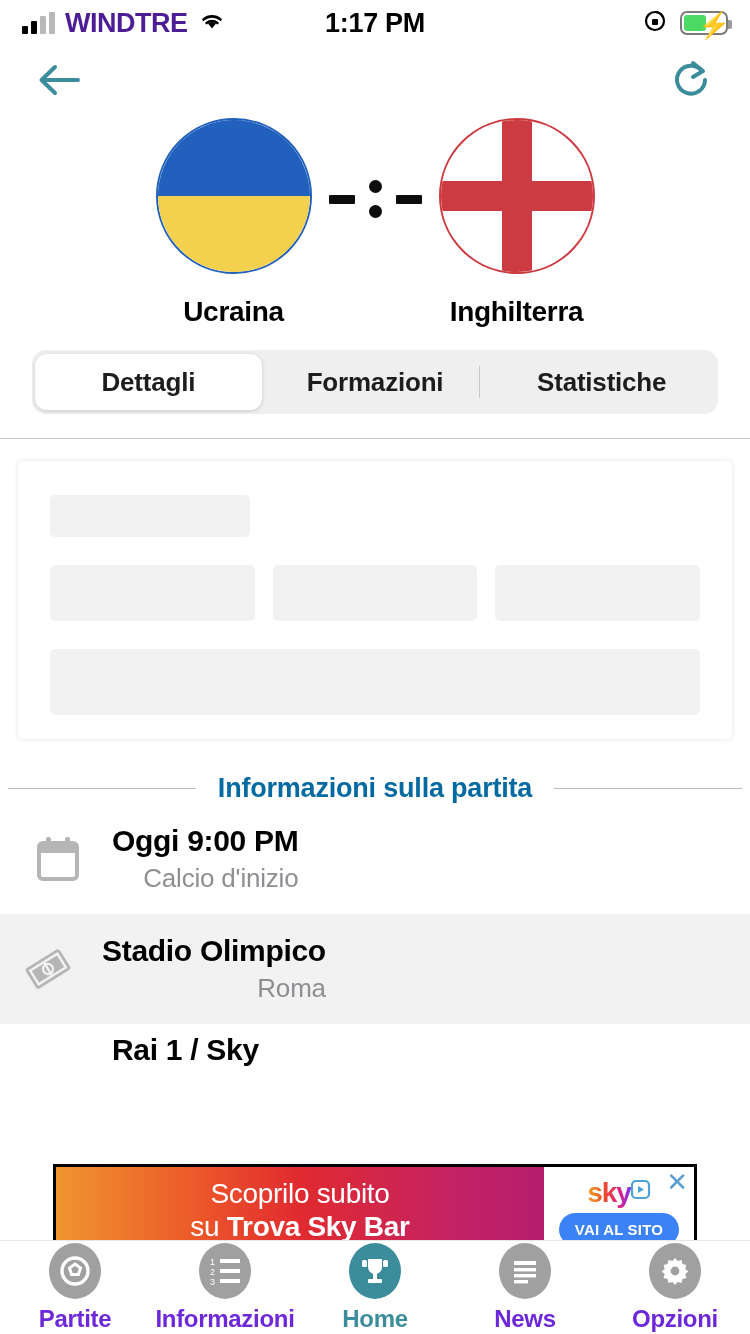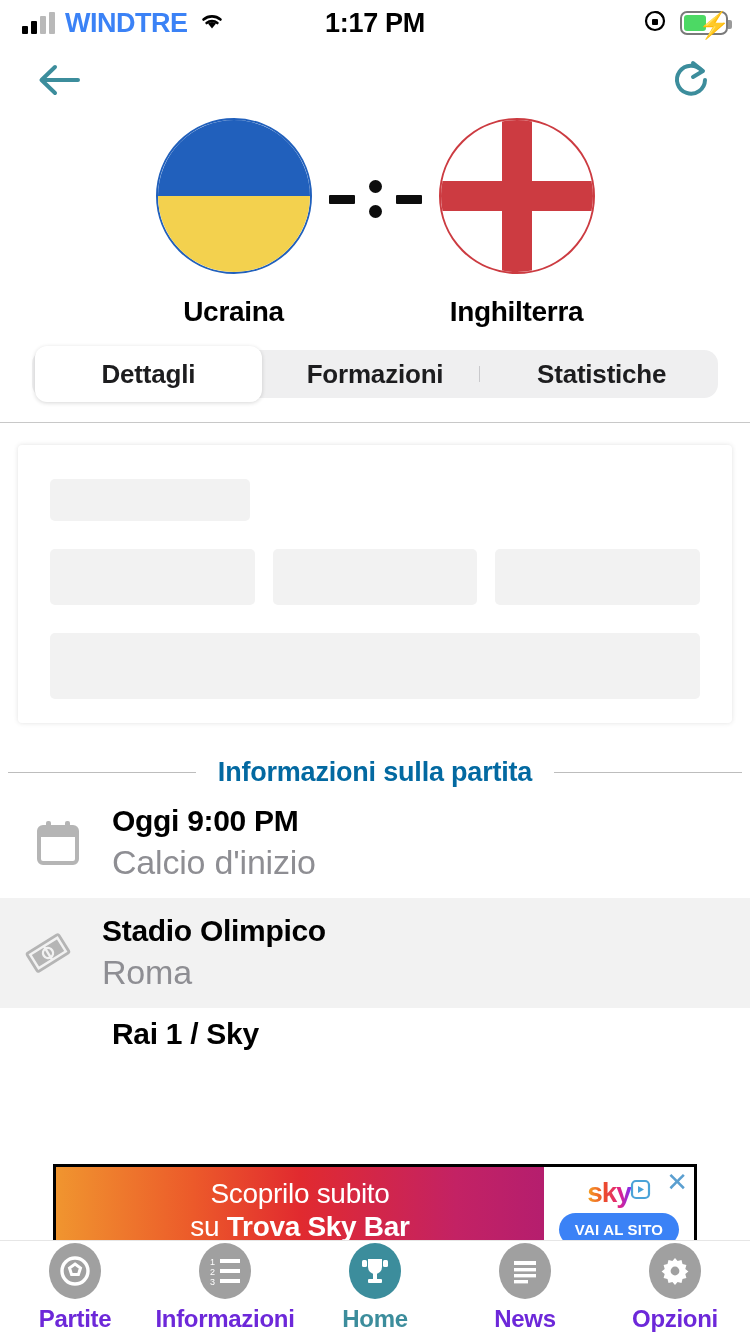--- a/index.html
+++ b/index.html
@@ -16,21 +16,21 @@
     height:46px; display:flex; align-items:center;
     padding:0 22px; position:relative;
   }
   .sb-left { display:flex; align-items:center; gap:10px; }
   .sb-bars { display:flex; align-items:flex-end; gap:3px; height:22px; }
   .sb-bars i { width:6px; background:#000; border-radius:1px; display:block; }
   .sb-bars i.b1 { height:8px; }
   .sb-bars i.b2 { height:13px; }
   .sb-bars i.b3 { height:18px; background:#b9b9b9; }
   .sb-bars i.b4 { height:22px; background:#b9b9b9; }
-  .sb-carrier { font-size:27px; font-weight:700; letter-spacing:-0.5px; color:#3b82f6; }
+  .sb-carrier { font-size:27px; font-weight:700; letter-spacing:-0.5px; color:#4c1d95; }
   .sb-time {
     position:absolute; left:0; right:0; text-align:center;
     font-size:27px; font-weight:700; color:#000; letter-spacing:-0.3px;
   }
   .sb-right { margin-left:auto; display:flex; align-items:center; gap:12px; }
   .battery {
     width:48px; height:24px; border:2.5px solid #7a7a7a;
     border-radius:7px; position:relative; display:flex; align-items:center;
     padding:2px;
   }
@@ -71,21 +71,21 @@
   .score {
     display:flex; align-items:center; gap:14px; margin-top:62px;
   }
   .dash { width:26px; height:9px; background:#0d0d0d; border-radius:1px; }
   .colon { display:flex; flex-direction:column; gap:12px; }
   .colon i { width:13px; height:13px; border-radius:50%; background:#0d0d0d; display:block; }
 
   
   .tabs-wrap { padding:22px 32px 0 32px; }
   .tabs {
-    display:flex; background:#efeff0; border-radius:14px; height:48px;
+    display:flex; background:#efeff0; border-radius:14px; height:64px;
     align-items:center; position:relative; padding:3px;
   }
   .tab {
     flex:1; text-align:center; font-size:26px; font-weight:600;
     color:#1d1d1f; line-height:56px; cursor:pointer; letter-spacing:-0.2px;
   }
   .tab.active {
     background:#fff; border-radius:12px;
     box-shadow:0 1px 4px rgba(0,0,0,.16); font-weight:700;
   }
@@ -119,21 +119,21 @@
   }
 
   
   .info-row {
     display:flex; align-items:center; gap:26px;
     padding:16px 30px; min-height:110px;
   }
   .info-row.alt { background:#f2f2f2;padding-left:20px; }
   .row-icon { width:56px; display:flex; align-items:center; justify-content:center; flex:0 0 56px; }
   .row-title { font-size:30px; font-weight:600; color:#000; letter-spacing:-0.3px; }
-  .row-sub { font-size:34px; color:#8e8e93; margin-top:5px; letter-spacing:-0.2px; }
+  .row-sub { font-size:26px; color:#8e8e93; margin-top:5px; letter-spacing:-0.2px;text-align:right; }
   .row-title.clipped { color:#000; }
 
   
   .ad {
     position:absolute; left:53px; top:1164px; width:644px; height:92px;
     border:3px solid #000; background:#fff; display:flex; overflow:hidden;
   }
   .ad-body {
     flex:1; background:linear-gradient(90deg,#f0952f 0%,#ec5a2a 28%,#e12a2f 50%,#c32264 82%,#b51e6e 100%);
     display:flex; flex-direction:column; align-items:center; justify-content:center;

